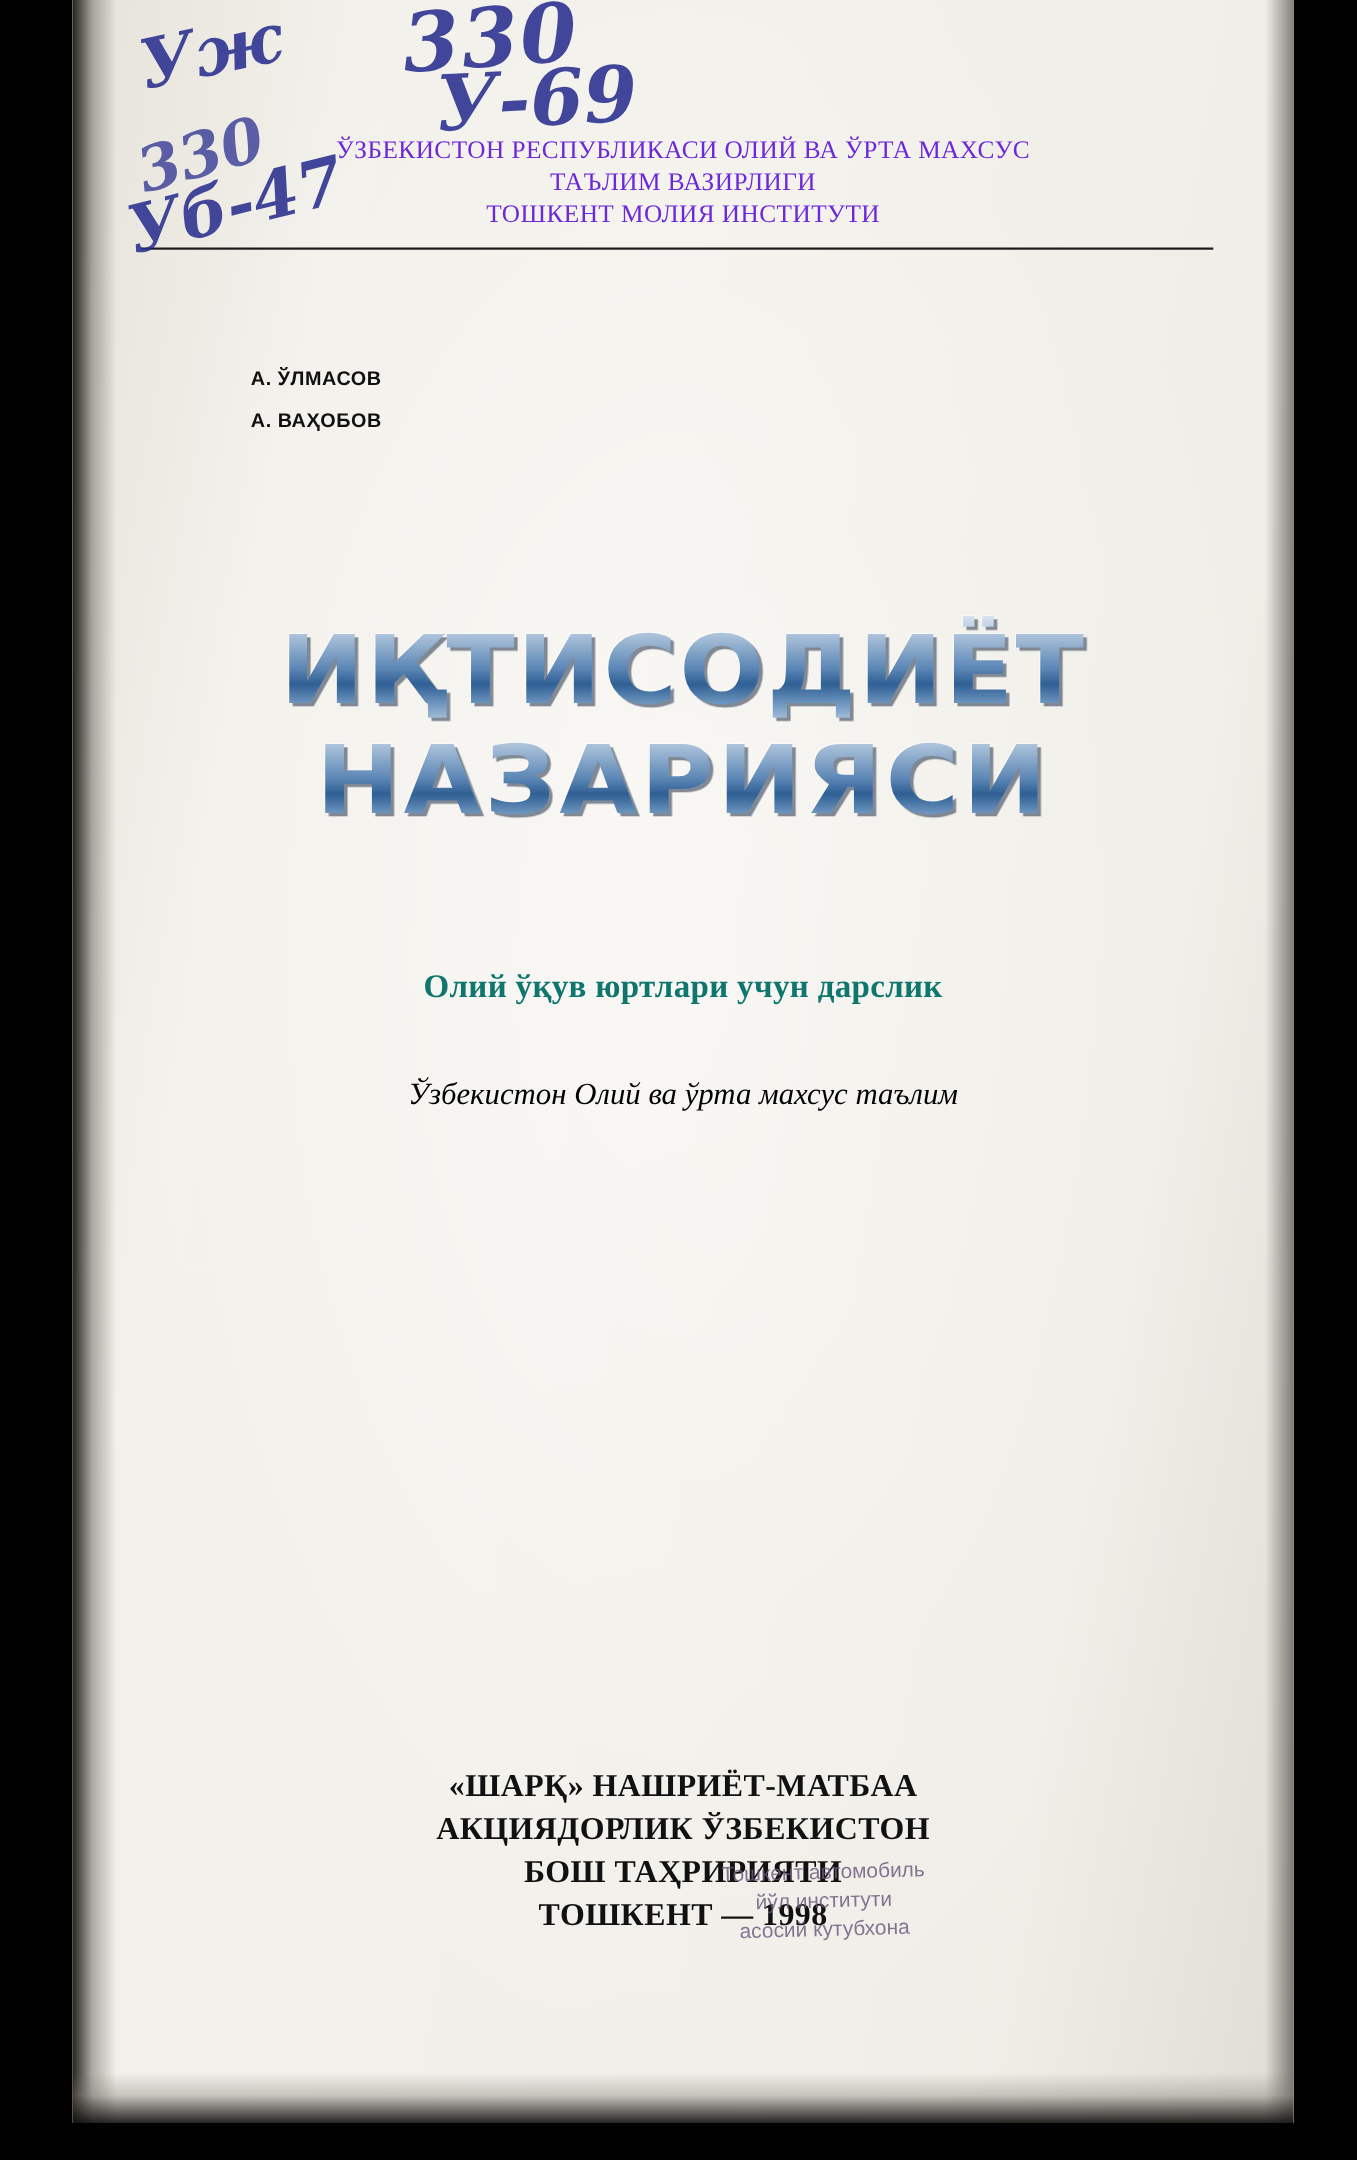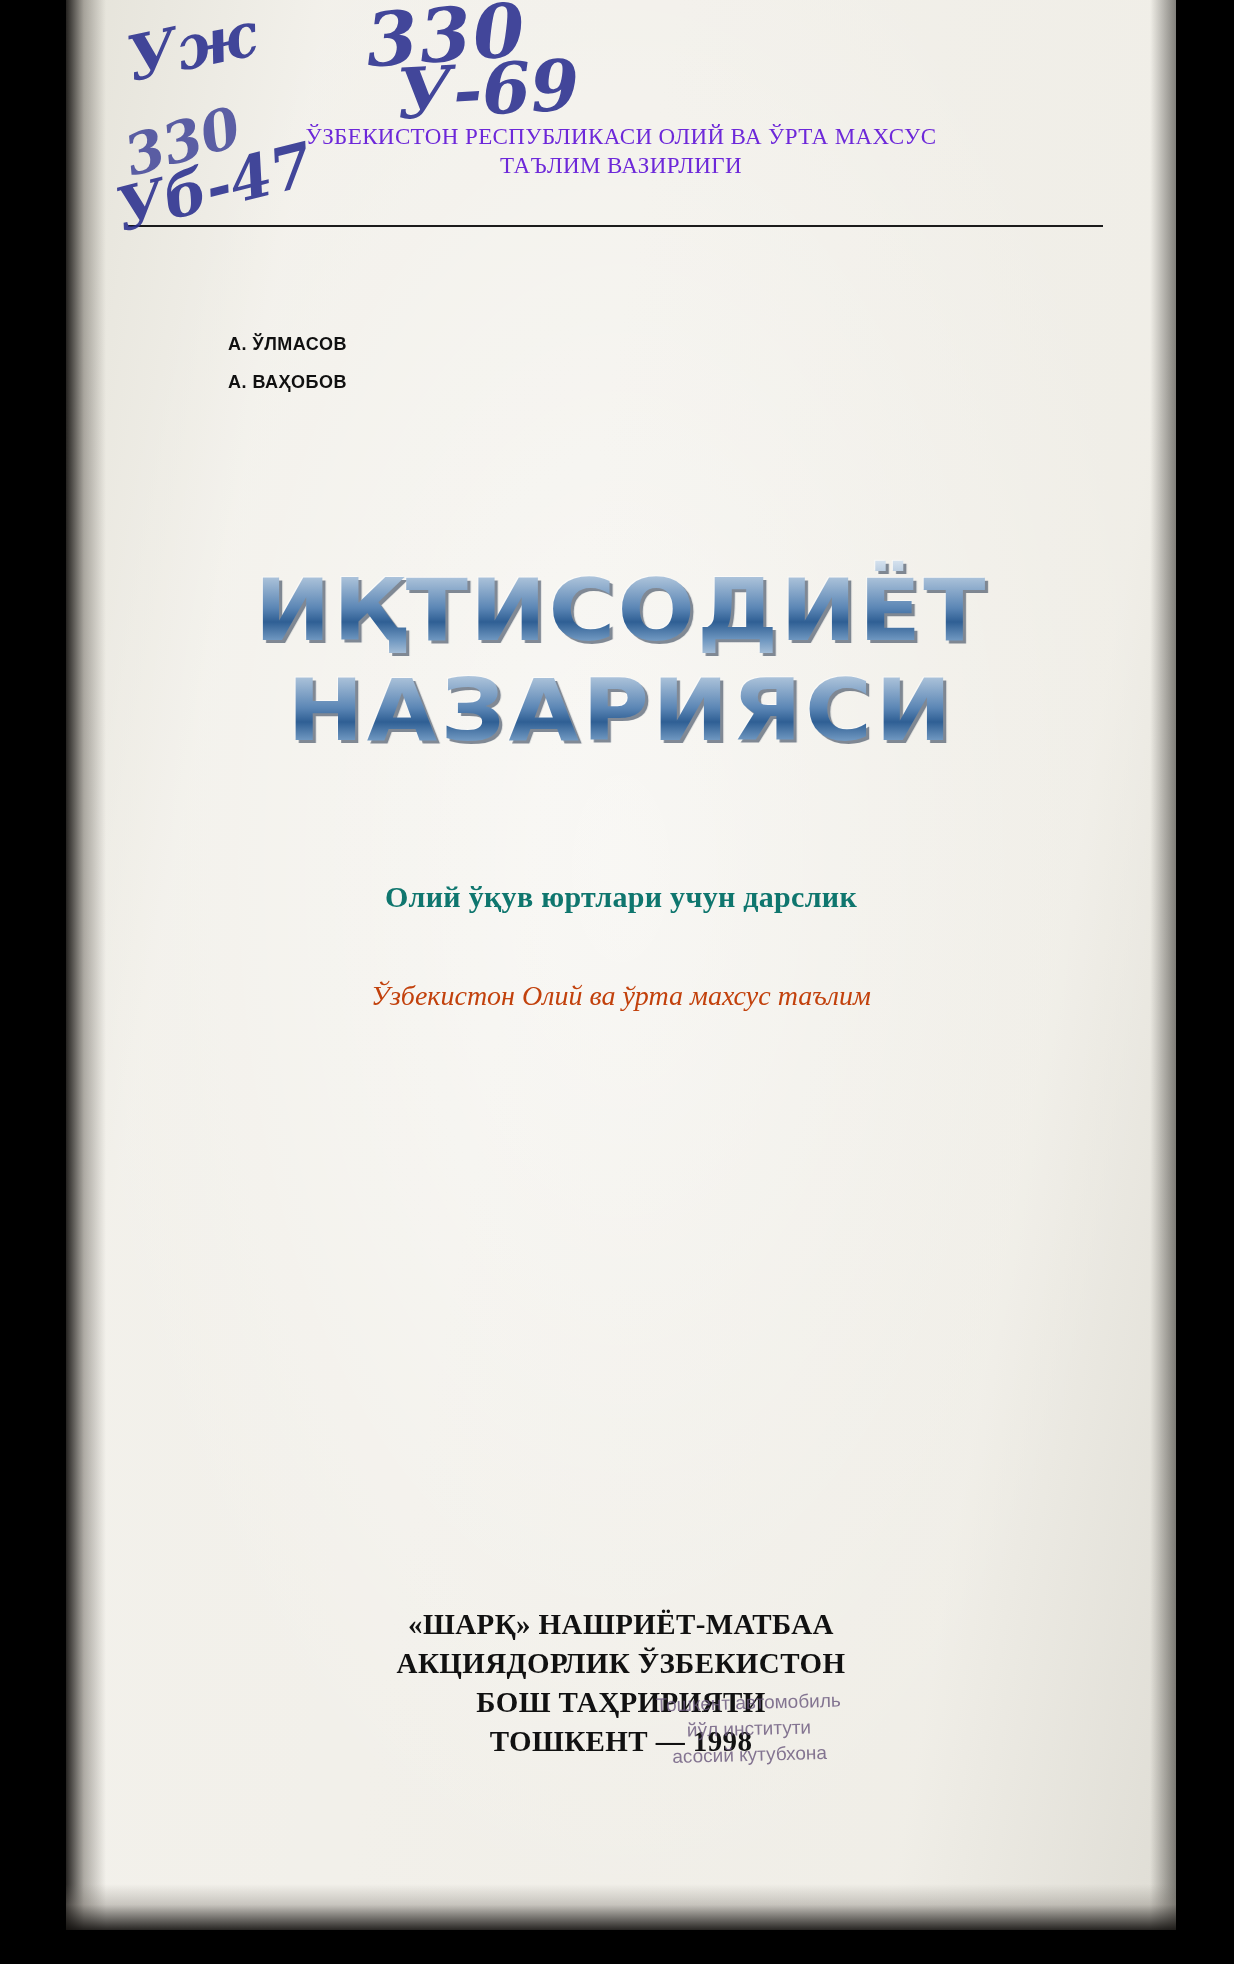--- a/index.html
+++ b/index.html
@@ -139,21 +139,21 @@
   
   #recommend {
     position: absolute;
     left: 0; right: 0;
     top: 975px;
     text-align: center;
     font-family: "Liberation Serif", serif;
     font-style: italic;
     font-size: 28px;
     line-height: 42px;
-    color: #c2410c;
+    color: #000000;
   }
 
   
   #publisher {
     position: absolute;
     left: 0; right: 0;
     top: 1605px;
     text-align: center;
     font-family: "Liberation Serif", serif;
     font-weight: bold;
@@ -213,20 +213,21 @@
 <div id="page-sheet">
 
   <div id="paper-tint"></div>
 
   <div class="ghost" style="left:640px; top:430px;">&nbsp;</div>
   <div class="ghost" style="left:120px; top:1180px;">&nbsp;</div>
 
   <div id="header-block">
     <div class="hdr-line">ЎЗБЕКИСТОН РЕСПУБЛИКАСИ ОЛИЙ ВА ЎРТА МАХСУС</div>
     <div class="hdr-line">ТАЪЛИМ ВАЗИРЛИГИ</div>
+    <div class="hdr-line">ТОШКЕНТ МОЛИЯ ИНСТИТУТИ</div>
   </div>
   <div id="header-rule"></div>
 
   <div id="authors">
     <div>А. ЎЛМАСОВ</div>
     <div>А. ВАҲОБОВ</div>
   </div>
 
   <div id="title-art">
     <span class="title-word">ИҚТИСОДИЁТ</span>

